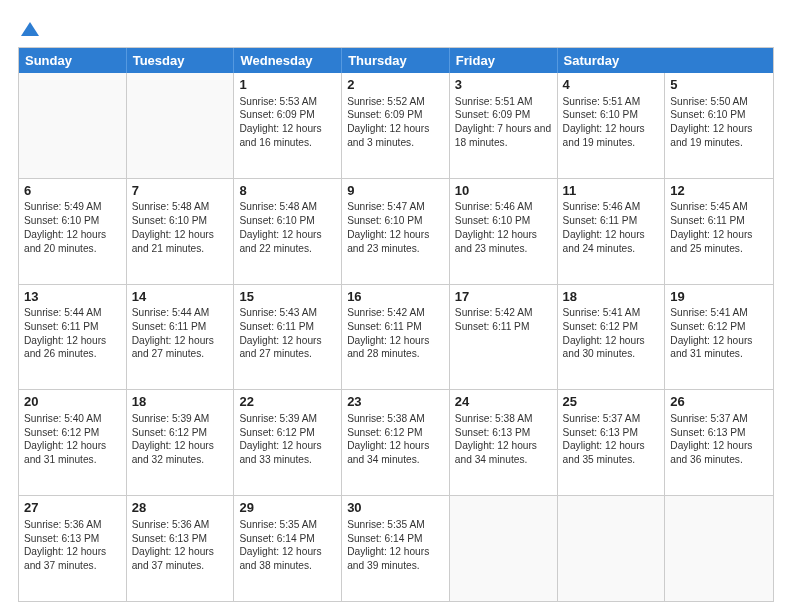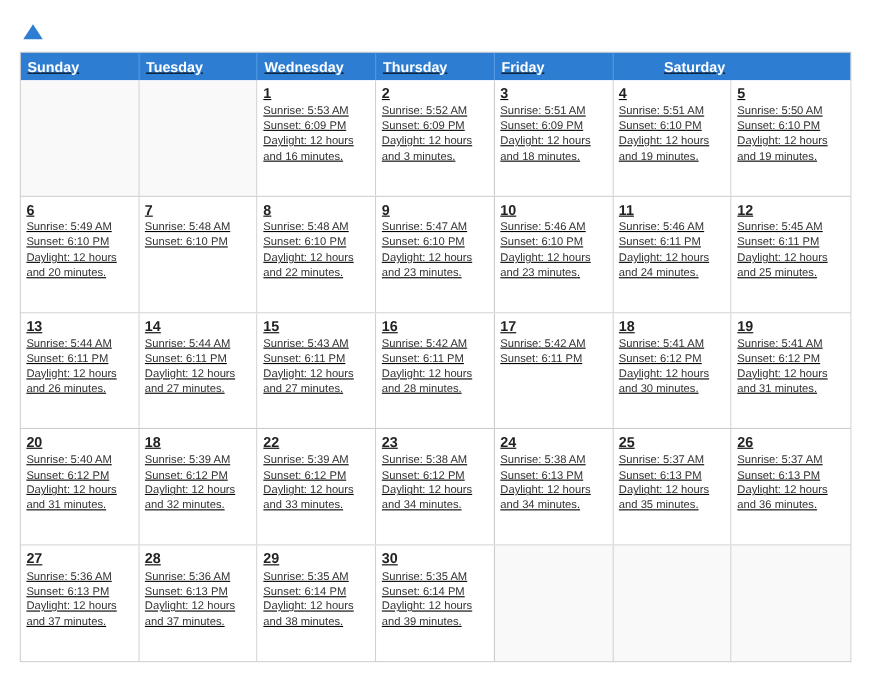--- a/index.html
+++ b/index.html
@@ -54,36 +54,35 @@
     }
     .calendar-subtitle {
       font-size: 15px;
       color: #555;
     }
     .calendar {
       flex: 1;
       display: flex;
       flex-direction: column;
       border: 1px solid #ccc;
-      text-decoration: underline;
     }
     .cal-header-row {
       display: grid;
       grid-template-columns: repeat(7, 1fr);
       background: #2d7dd2;
     }
     .cal-header-cell {
       color: #fff;
       font-weight: bold;
       font-size: 13px;
       padding: 5px 6px;
       border-right: 1px solid #5599e0;
       text-align: left;
     }
-    .cal-header-cell:last-child { border-right: none; margin-left: 40px; }
+    .cal-header-cell:last-child { border-right: none; }
     .cal-body {
       flex: 1;
       display: flex;
       flex-direction: column;
     }
     .cal-week {
       display: grid;
       grid-template-columns: repeat(7, 1fr);
       flex: 1;
       border-top: 1px solid #ccc;
@@ -136,27 +135,27 @@
         <div class="cal-header-cell">Thursday</div>
         <div class="cal-header-cell">Friday</div>
         <div class="cal-header-cell">Saturday</div>
       </div>
     <div class="cal-body">
     <div class="cal-week">
           <div class="cal-cell empty"></div>
           <div class="cal-cell empty"></div>
           <div class="cal-cell"><span class="day-num">1</span><span>Sunrise: 5:53 AM</span><br><span>Sunset: 6:09 PM</span><br><span>Daylight: 12 hours and 16 minutes.</span></div>
           <div class="cal-cell"><span class="day-num">2</span><span>Sunrise: 5:52 AM</span><br><span>Sunset: 6:09 PM</span><br><span>Daylight: 12 hours and 3 minutes.</span></div>
-          <div class="cal-cell"><span class="day-num">3</span><span>Sunrise: 5:51 AM</span><br><span>Sunset: 6:09 PM</span><br><span>Daylight: 12 hours and 18 minutes.</span></div>
+          <div class="cal-cell"><span class="day-num">3</span><span>Sunrise: 5:51 AM</span><br><span>Sunset: 6:09 PM</span><br><span>Daylight: 7 hours and 18 minutes.</span></div>
           <div class="cal-cell"><span class="day-num">4</span><span>Sunrise: 5:51 AM</span><br><span>Sunset: 6:10 PM</span><br><span>Daylight: 12 hours and 19 minutes.</span></div>
           <div class="cal-cell"><span class="day-num">5</span><span>Sunrise: 5:50 AM</span><br><span>Sunset: 6:10 PM</span><br><span>Daylight: 12 hours and 19 minutes.</span></div>
         </div>
         <div class="cal-week">
           <div class="cal-cell"><span class="day-num">6</span><span>Sunrise: 5:49 AM</span><br><span>Sunset: 6:10 PM</span><br><span>Daylight: 12 hours and 20 minutes.</span></div>
-          <div class="cal-cell"><span class="day-num">7</span><span>Sunrise: 5:48 AM</span><br><span>Sunset: 6:10 PM</span><br></div>
+          <div class="cal-cell"><span class="day-num">7</span><span>Sunrise: 5:48 AM</span><br><span>Sunset: 6:10 PM</span><br><span>Daylight: 12 hours and 21 minutes.</span></div>
           <div class="cal-cell"><span class="day-num">8</span><span>Sunrise: 5:48 AM</span><br><span>Sunset: 6:10 PM</span><br><span>Daylight: 12 hours and 22 minutes.</span></div>
           <div class="cal-cell"><span class="day-num">9</span><span>Sunrise: 5:47 AM</span><br><span>Sunset: 6:10 PM</span><br><span>Daylight: 12 hours and 23 minutes.</span></div>
           <div class="cal-cell"><span class="day-num">10</span><span>Sunrise: 5:46 AM</span><br><span>Sunset: 6:10 PM</span><br><span>Daylight: 12 hours and 23 minutes.</span></div>
           <div class="cal-cell"><span class="day-num">11</span><span>Sunrise: 5:46 AM</span><br><span>Sunset: 6:11 PM</span><br><span>Daylight: 12 hours and 24 minutes.</span></div>
           <div class="cal-cell"><span class="day-num">12</span><span>Sunrise: 5:45 AM</span><br><span>Sunset: 6:11 PM</span><br><span>Daylight: 12 hours and 25 minutes.</span></div>
         </div>
         <div class="cal-week">
           <div class="cal-cell"><span class="day-num">13</span><span>Sunrise: 5:44 AM</span><br><span>Sunset: 6:11 PM</span><br><span>Daylight: 12 hours and 26 minutes.</span></div>
           <div class="cal-cell"><span class="day-num">14</span><span>Sunrise: 5:44 AM</span><br><span>Sunset: 6:11 PM</span><br><span>Daylight: 12 hours and 27 minutes.</span></div>
           <div class="cal-cell"><span class="day-num">15</span><span>Sunrise: 5:43 AM</span><br><span>Sunset: 6:11 PM</span><br><span>Daylight: 12 hours and 27 minutes.</span></div>

